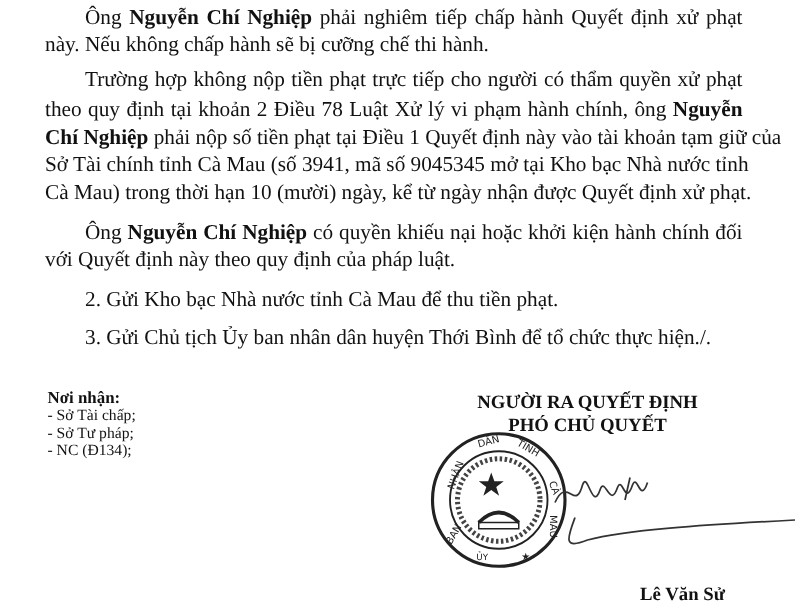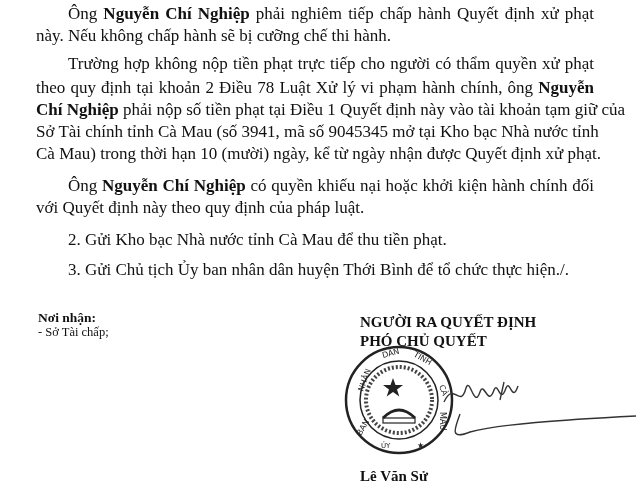--- a/index.html
+++ b/index.html
@@ -3,24 +3,24 @@
 <meta charset="utf-8">
 <style>
   html, body { margin: 0; padding: 0; background: #ffffff; }
   body { width: 640px; height: 487px; overflow: hidden; position: relative; font-family: "Liberation Serif", serif; color: #111; }
   .line { position: absolute; left: 36px; width: 558px; font-size: 17px; line-height: 22px; white-space: nowrap; }
   .just { text-align: justify; text-align-last: justify; }
   .ind { left: 68px; width: 526px; }
   b { font-weight: bold; }
   .recipients { position: absolute; left: 38px; top: 311px; font-size: 12.5px; line-height: 14px; }
   .recipients .title { font-weight: bold; font-size: 13.5px; }
-  .sig-title { position: absolute; left: 360px; width: 220px; font-weight: bold; font-size: 15px; line-height: 18px; }
+  .sig-title { position: absolute; left: 360px; width: 220px; text-align: center; font-weight: bold; font-size: 15px; line-height: 18px; }
   .seal { position: absolute; left: 343px; top: 344px; }
   .signature { position: absolute; left: 440px; top: 370px; }
-  .signer { position: absolute; left: 360px; width: 220px; top: 468px; text-align: left; font-weight: bold; font-size: 15px; }
+  .signer { position: absolute; left: 360px; width: 220px; top: 468px; text-align: right; font-weight: bold; font-size: 15px; }
 </style>
 </head>
 <body>
 
 <div class="line ind just" style="top:3px">
   <span>Ông </span><b>Nguyễn Chí Nghiệp</b><span> phải nghiêm tiếp chấp hành Quyết định xử phạt</span>
 </div>
 <div class="line" style="top:25px">này. Nếu không chấp hành sẽ bị cưỡng chế thi hành.</div>
 
 <div class="line ind just" style="top:53px">Trường hợp không nộp tiền phạt trực tiếp cho người có thẩm quyền xử phạt</div>
@@ -37,20 +37,22 @@
   <span>Ông </span><b>Nguyễn Chí Nghiệp</b><span> có quyền khiếu nại hoặc khởi kiện hành chính đối</span>
 </div>
 <div class="line" style="top:197px">với Quyết định này theo quy định của pháp luật.</div>
 
 <div class="line ind" style="top:229px">2. Gửi Kho bạc Nhà nước tỉnh Cà Mau để thu tiền phạt.</div>
 <div class="line ind" style="top:259px">3. Gửi Chủ tịch Ủy ban nhân dân huyện Thới Bình để tổ chức thực hiện./.</div>
 
 <div class="recipients">
   <div class="title">Nơi nhận:</div>
   <div>- Sở Tài chấp;</div>
+  <div>- Sở Tư pháp;</div>
+  <div>- NC (Đ134);</div>
 </div>
 
 <div class="sig-title" style="top:313px">NGƯỜI RA QUYẾT ĐỊNH</div>
 <div class="sig-title" style="top:332px">PHÓ CHỦ QUYẾT</div>
 
 <div class="seal">
   <svg width="112" height="112" viewBox="0 0 112 112">
     <circle cx="56" cy="56" r="53" fill="none" stroke="#222" stroke-width="2.5"></circle>
     <circle cx="56" cy="56" r="39" fill="none" stroke="#222" stroke-width="1.5"></circle>
     <circle cx="56" cy="56" r="33" fill="none" stroke="#444" stroke-width="4" stroke-dasharray="2 2"></circle>

